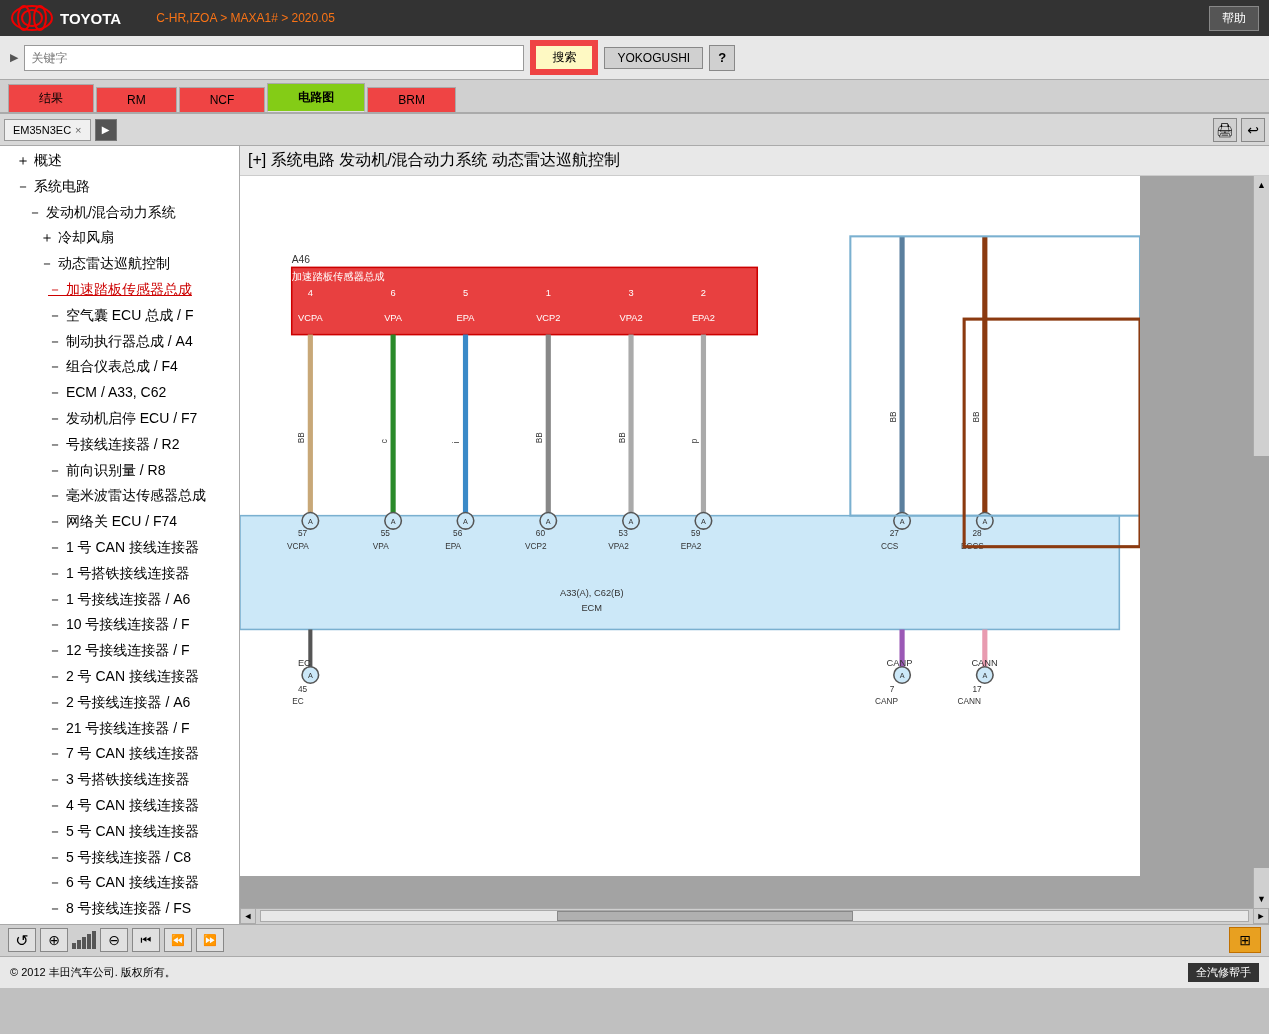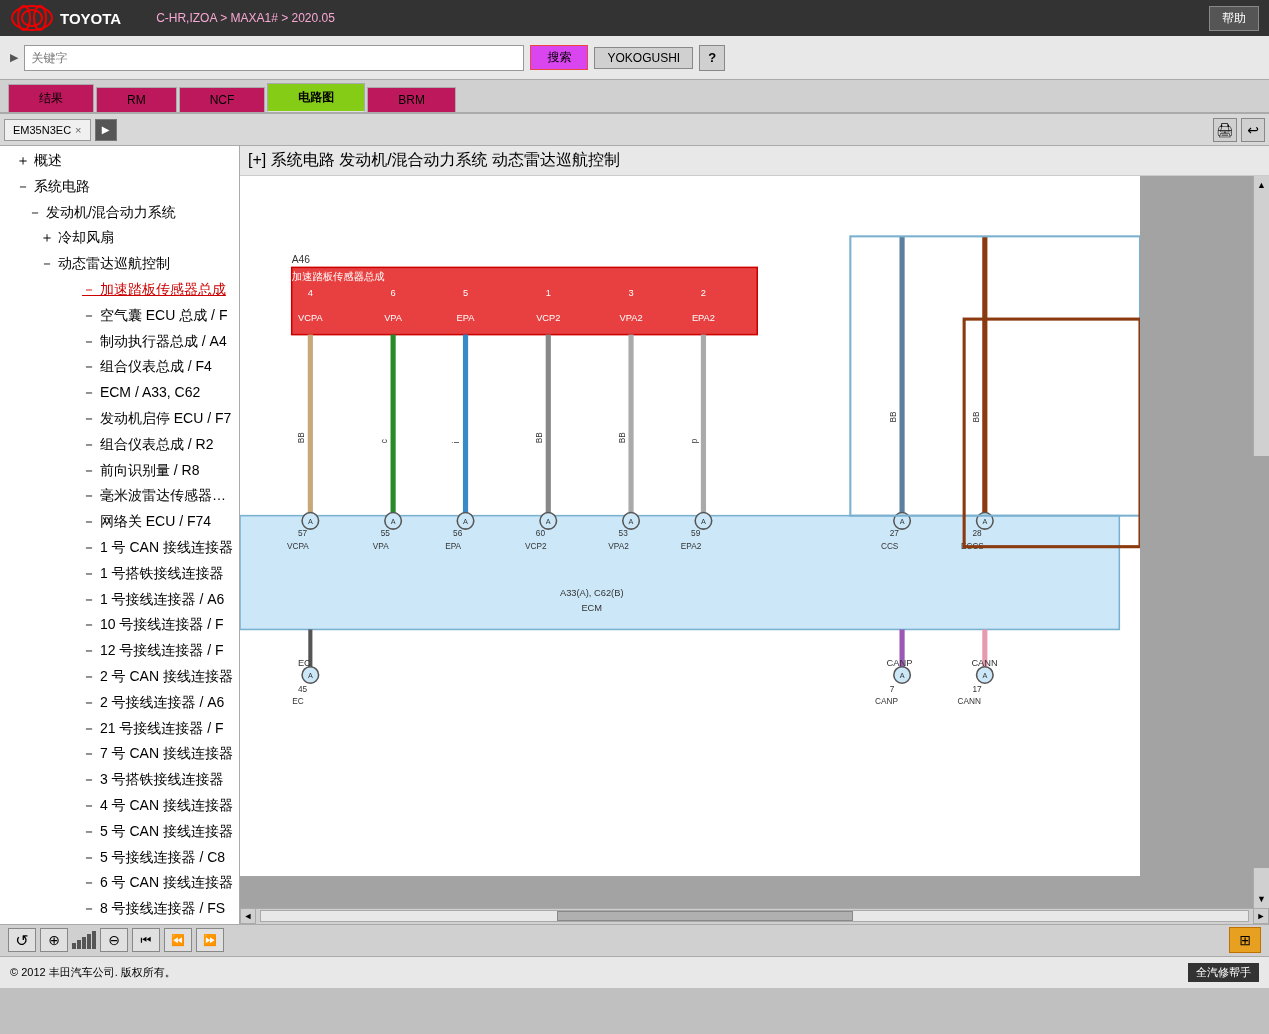--- a/index.html
+++ b/index.html
@@ -7,48 +7,48 @@
     
     
     #header { background: #333; color: #fff; height: 36px; display: flex; align-items: center; padding: 0 10px; justify-content: space-between; }
     #header-left { display: flex; align-items: center; gap: 23px; }
     #logo-area { display: flex; align-items: center; gap: 6px; }
     #help-btn { background: #555; color: #fff; border: 1px solid #888; padding: 3px 12px; cursor: pointer; font-size: 12px; }
     
     
     #search-bar { background: #e8e8e8; height: 44px; display: flex; align-items: center; padding: 0 10px; gap: 6px; border-bottom: 1px solid #aaa; }
     #keyword-input { width: 500px; height: 26px; border: 1px solid #999; padding: 0 6px; font-size: 12px; background: #fff; }
-    #search-btn { background: #d946ef; border: 1px solid #ef4444; padding: 3px 16px; cursor: pointer; font-size: 12px; }
+    #search-btn { background: #fef9c3; border: 6px solid #ef4444; padding: 3px 16px; cursor: pointer; font-size: 12px; }
     #yoko-btn { background: #d0d0d0; border: 1px solid #888; padding: 3px 12px; cursor: pointer; font-size: 12px; }
     #help-icon-btn { background: #d0d0d0; border: 1px solid #888; width: 26px; height: 26px; cursor: pointer; font-size: 13px; font-weight: bold; display: flex; align-items: center; justify-content: center; }
     
     
     #tabs { background: #d0d0d0; height: 34px; display: flex; align-items: flex-end; padding: 0 8px; border-bottom: 2px solid #aaa; }
-    .tab { padding: 5px 30px; background: #be185d; border: 1px solid #aaa; border-bottom: none; cursor: pointer; font-size: 12px; margin-right: 2px; }
+    .tab { padding: 5px 30px; background: #ef4444; border: 1px solid #aaa; border-bottom: none; cursor: pointer; font-size: 12px; margin-right: 2px; }
     .tab.active { background: #84cc16; border-bottom: 1px solid #e0e0e0; font-weight: bold; }
     
     
     #doc-tabbar { background: #d8d8d8; height: 32px; display: flex; align-items: center; padding: 0 4px; border-bottom: 1px solid #aaa; }
     #doc-tab { background: #f0f0f0; border: 1px solid #999; padding: 4px 8px; display: flex; align-items: center; gap: 4px; font-size: 11px; }
     #doc-tab-close { cursor: pointer; color: #666; font-size: 11px; }
     #doc-tab-play { background: #555; border: 1px solid #777; color: #fff; width: 22px; height: 22px; cursor: pointer; display: flex; align-items: center; justify-content: center; font-size: 10px; margin-left: 4px; }
     #doc-tab-icons { margin-left: auto; display: flex; gap: 4px; }
     .doc-icon-btn { background: #d0d0d0; border: 1px solid #888; width: 24px; height: 24px; cursor: pointer; display: flex; align-items: center; justify-content: center; font-size: 12px; }
     
     
     #content { display: flex; flex: 1; overflow: hidden; }
     
     
     #sidebar { width: 240px; background: #fff; border-right: 1px solid #aaa; overflow-y: auto; padding: 2px 0; flex-shrink: 0; }
     .tree-item { padding: 1px 4px; cursor: pointer; font-size: 14px; line-height: 1.7; white-space: nowrap; overflow: hidden; text-overflow: ellipsis; }
     .tree-item.selected { color: #cc0000; text-decoration: underline; }
     .indent1 { padding-left: 16px; }
     .indent2 { padding-left: 28px; }
     .indent3 { padding-left: 40px; }
-    .indent4 { padding-left: 48px; margin-left: 34px; }
+    .indent4 { padding-left: 48px; }
     
     
     #diagram-area { flex: 1; background: #f0f0f0; overflow: hidden; display: flex; flex-direction: column; }
     #diagram-title { background: #e8e8e8; padding: 4px 8px; font-size: 16px; border-bottom: 1px solid #ccc; }
     #diagram-scroll { flex: 1; overflow: auto; position: relative; background: #a3a3a3; }
     
     
     #bottom-toolbar { height: 32px; background: #d0d0d0; border-top: 1px solid #aaa; display: flex; align-items: center; padding: 0 8px; gap: 4px; justify-content: space-between; }
     #toolbar-left { display: flex; gap: 4px; align-items: center; }
     .tool-btn { background: #e0e0e0; border: 1px solid #888; width: 28px; height: 24px; cursor: pointer; display: flex; align-items: center; justify-content: center; font-size: 12px; }
@@ -79,21 +79,21 @@
     <div id="logo-area">
 
       <svg width="44" height="28" viewBox="0 0 44 28">
         <ellipse cx="22" cy="14" rx="20" ry="12" fill="none" stroke="#e00" stroke-width="2"></ellipse>
         <ellipse cx="22" cy="14" rx="10" ry="8" fill="none" stroke="#e00" stroke-width="2"></ellipse>
         <ellipse cx="14" cy="14" rx="6" ry="12" fill="none" stroke="#e00" stroke-width="2"></ellipse>
         <ellipse cx="30" cy="14" rx="6" ry="12" fill="none" stroke="#e00" stroke-width="2"></ellipse>
       </svg>
       <span style="font-weight:bold; font-size:15px; color:#fff;">TOYOTA</span>
     </div>
-    <span style="font-size:12px; color:#f9a8d4; margin-left:12px;">C-HR,IZOA &gt; MAXA1# &gt; 2020.05</span>
+    <span style="font-size:12px; color:#f97316; margin-left:12px;">C-HR,IZOA &gt; MAXA1# &gt; 2020.05</span>
   </div>
   <button id="help-btn">帮助</button>
 </div>
 
 <div id="search-bar">
   <span style="font-size:11px; color:#555;">▶</span>
   <input type="text" id="keyword-input" placeholder="关键字" style="">
   <button id="search-btn">搜索</button>
   <button id="yoko-btn">YOKOGUSHI</button>
   <div id="help-icon-btn" style="font-weight:bold;">?</div>
@@ -126,21 +126,21 @@
     <div class="tree-item indent1">－ 系统电路</div>
     <div class="tree-item indent2">－ 发动机/混合动力系统</div>
     <div class="tree-item indent3">＋ 冷却风扇</div>
     <div class="tree-item indent3">－ 动态雷达巡航控制</div>
     <div class="tree-item indent4 selected">－ 加速踏板传感器总成</div>
     <div class="tree-item indent4">－ 空气囊 ECU 总成 / F</div>
     <div class="tree-item indent4">－ 制动执行器总成 / A4</div>
     <div class="tree-item indent4">－ 组合仪表总成 / F4</div>
     <div class="tree-item indent4">－ ECM / A33, C62</div>
     <div class="tree-item indent4">－ 发动机启停 ECU / F7</div>
-    <div class="tree-item indent4">－ 组合仪表总成 / R2</div>
+    <div class="tree-item indent4">－ 号接线连接器 / R2</div>
     <div class="tree-item indent4">－ 前向识别量 / R8</div>
     <div class="tree-item indent4">－ 毫米波雷达传感器总成</div>
     <div class="tree-item indent4">－ 网络关 ECU / F74</div>
     <div class="tree-item indent4">－ 1 号 CAN 接线连接器</div>
     <div class="tree-item indent4">－ 1 号搭铁接线连接器</div>
     <div class="tree-item indent4">－ 1 号接线连接器 / A6</div>
     <div class="tree-item indent4">－ 10 号接线连接器 / F</div>
     <div class="tree-item indent4">－ 12 号接线连接器 / F</div>
     <div class="tree-item indent4">－ 2 号 CAN 接线连接器</div>
     <div class="tree-item indent4">－ 2 号接线连接器 / A6</div>

